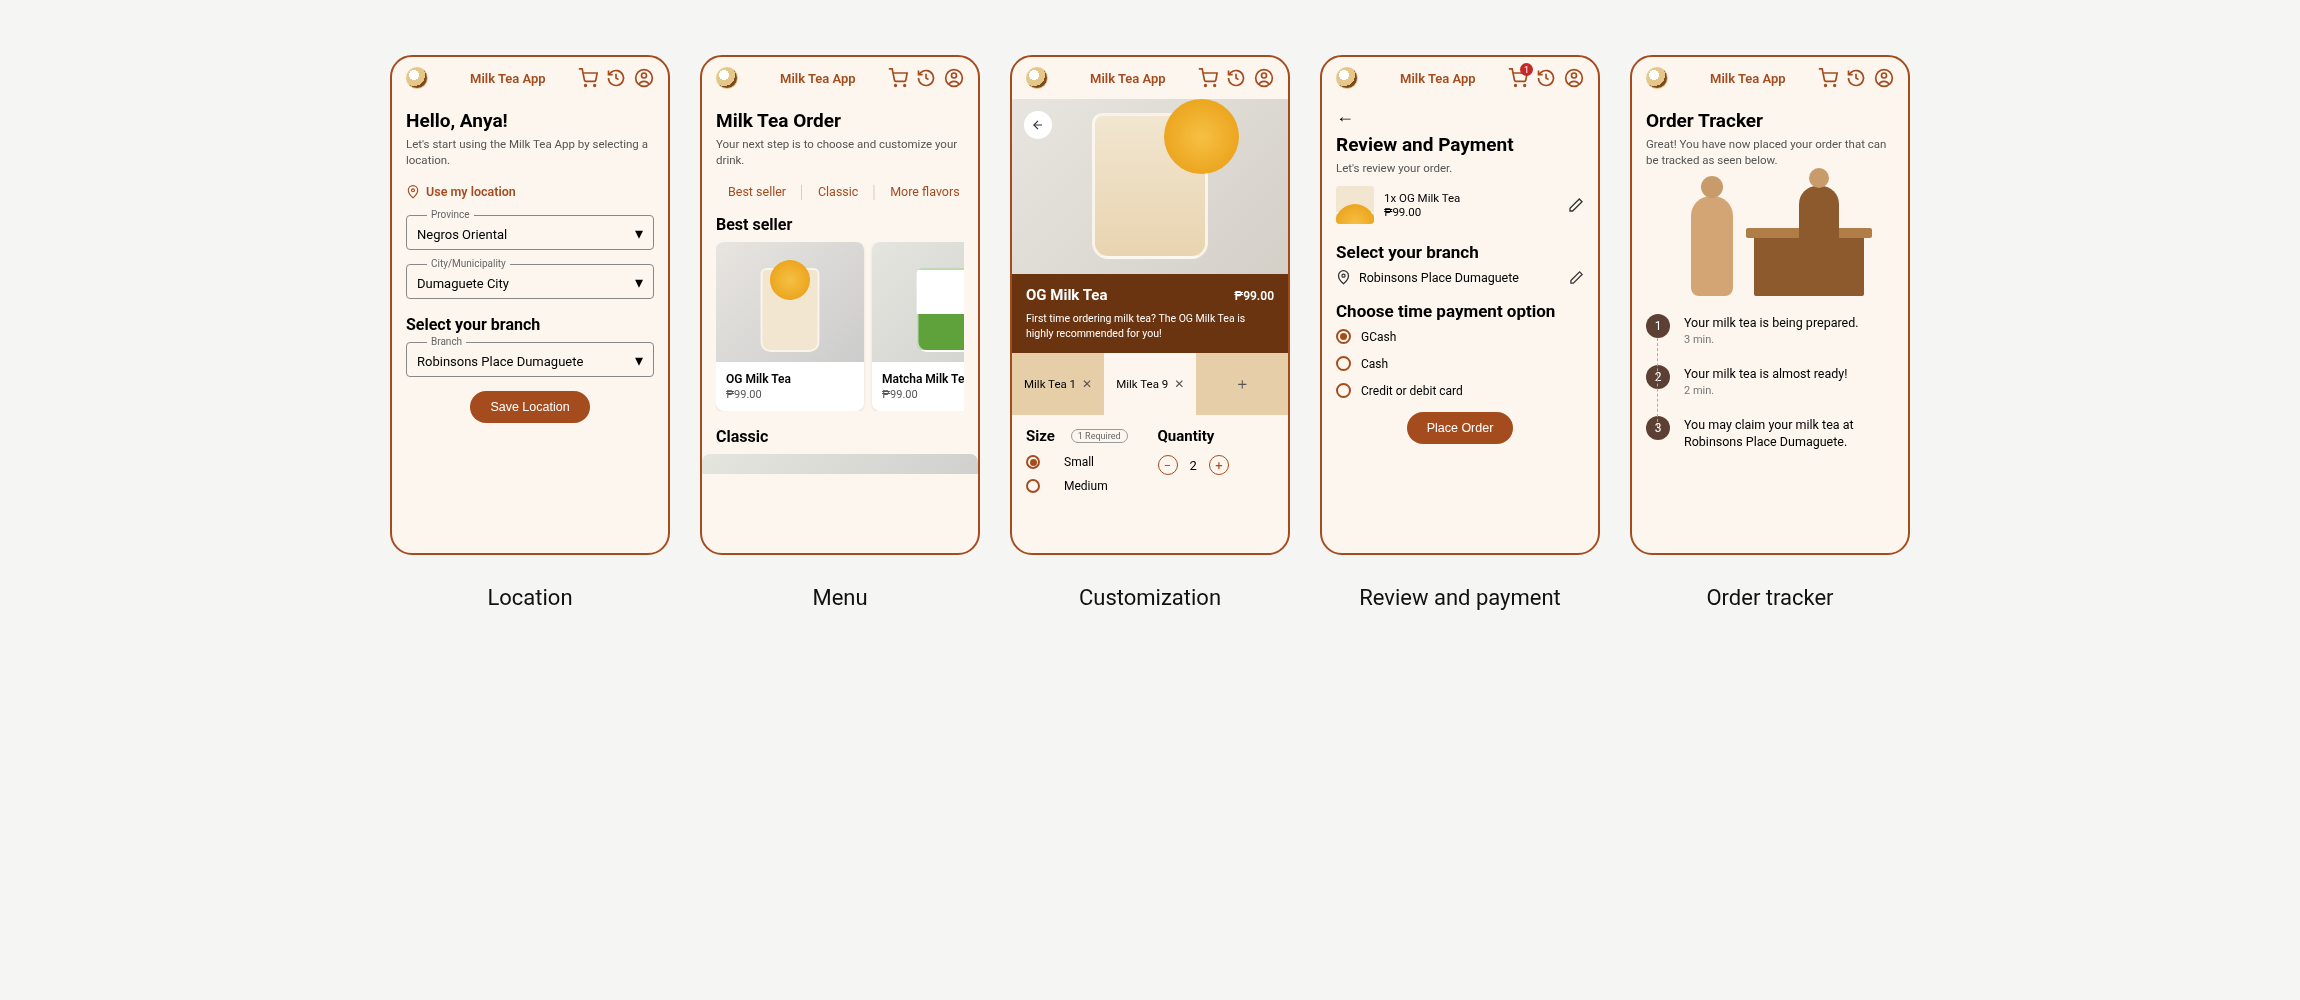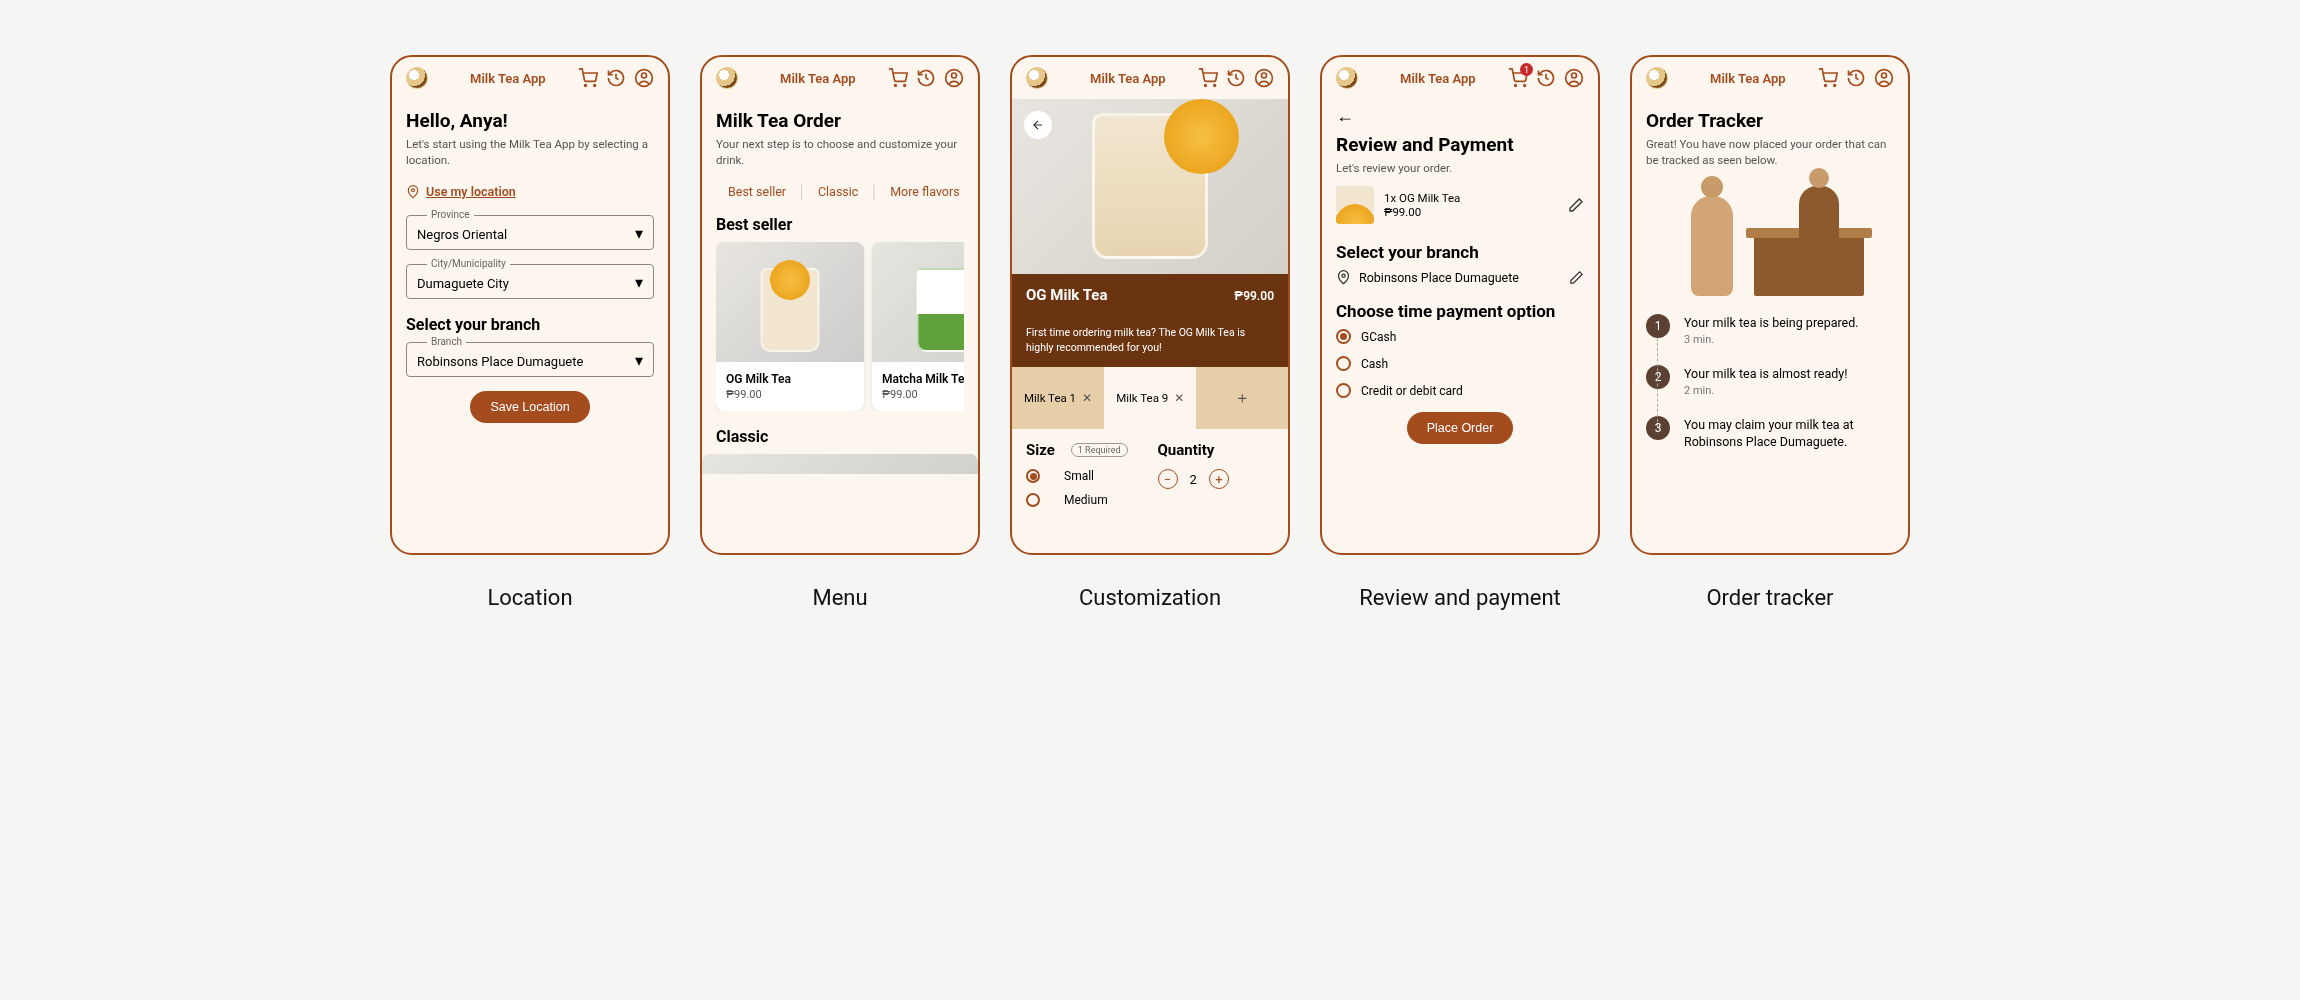--- a/index.html
+++ b/index.html
@@ -48,21 +48,21 @@
   .app-name{color:var(--brown);font-weight:600;font-size:13px;flex:1;padding-left:34px;}
   .topbar .ic{width:20px;height:20px;color:var(--brown);cursor:pointer;position:relative;}
   .cart-badge{
     position:absolute;top:-5px;right:-5px;width:13px;height:13px;border-radius:50%;
     background:#C62828;color:#fff;font-size:9px;display:flex;align-items:center;justify-content:center;
   }
   .body{padding:0 14px 2px;overflow:hidden;flex:1;}
   h1{font-size:19px;margin:10px 0 4px;font-weight:700;}
   h2{font-size:16px;margin:16px 0 8px;font-weight:700;}
   .sub{font-size:11.5px;color:var(--muted);line-height:1.4;}
-  .loc-link{color:var(--brown);font-size:12.5px;font-weight:600;display:flex;align-items:center;gap:6px;margin:16px 0;cursor:pointer;text-decoration:underline;}
+  .loc-link{color:var(--brown);font-size:12.5px;font-weight:600;display:flex;align-items:center;gap:6px;margin:16px 0;cursor:pointer;}
   .field{
     border:1px solid #888;border-radius:4px;padding:8px 10px 6px;position:relative;margin-bottom:14px;
     cursor:pointer;
   }
   .field .lbl{position:absolute;top:-7px;left:20px;font-size:10px;background:var(--cream-light);padding:0 4px;color:#666;}
   .field .val{font-size:13px;}
   .field .chev{position:absolute;right:10px;top:50%;transform:translateY(-50%);}
   .btn-primary{
     background:var(--brown);color:#fff;border:none;border-radius:18px;
     padding:9px 20px;font-size:12.5px;font-weight:500;cursor:pointer;
@@ -94,21 +94,21 @@
   }
   .hero::before{content:"";position:absolute;left:50%;bottom:15px;transform:translateX(-50%);
     width:110px;height:140px;background:linear-gradient(#F2E6D0,#E8D4B0);border:3px solid rgba(255,255,255,0.7);border-radius:10px 10px 16px 16px;}
   .hero::after{content:"";position:absolute;left:55%;top:0;
     width:75px;height:75px;border-radius:50%;background:radial-gradient(circle,#F6C044,#E89B10);}
   .back-btn{position:absolute;top:12px;left:12px;width:28px;height:28px;border-radius:50%;background:#fff;display:flex;align-items:center;justify-content:center;cursor:pointer;z-index:2;}
   .prod-head{background:var(--brown-deep);color:#fff;padding:12px 14px;}
   .prod-top{display:flex;justify-content:space-between;align-items:baseline;}
   .prod-name{font-weight:700;font-size:15px;}
   .prod-price{font-size:12px;font-weight:600;}
-  .prod-desc{font-size:10.5px;margin-top:22px;line-height:1.4;}
+  .prod-desc{font-size:10.5px;margin-top:8px;line-height:1.4;}
   .milk-tabs{display:flex;background:var(--tan);font-size:11.5px;}
   .milk-tab{padding:24px 12px;display:flex;align-items:center;gap:6px;cursor:pointer;}
   .milk-tab.active{background:var(--cream-light);}
   .milk-add{flex:1;display:flex;align-items:center;justify-content:center;font-size:16px;cursor:pointer;color:#555;}
   .close-x{font-size:12px;cursor:pointer;color:#555;}
   .opts{display:flex;gap:30px;padding:12px 14px 0;}
   .opt-col h3{font-size:15px;font-weight:700;margin:0 0 10px;display:flex;align-items:center;gap:16px;}
   .chip{font-size:9px;border:1px solid #999;border-radius:10px;padding:1px 6px;font-weight:400;color:#666;}
   .radio-row{display:flex;align-items:center;gap:24px;font-size:12px;margin-bottom:10px;}
   .radio{width:14px;height:14px;border:2px solid var(--brown);border-radius:50%;display:flex;align-items:center;justify-content:center;}

